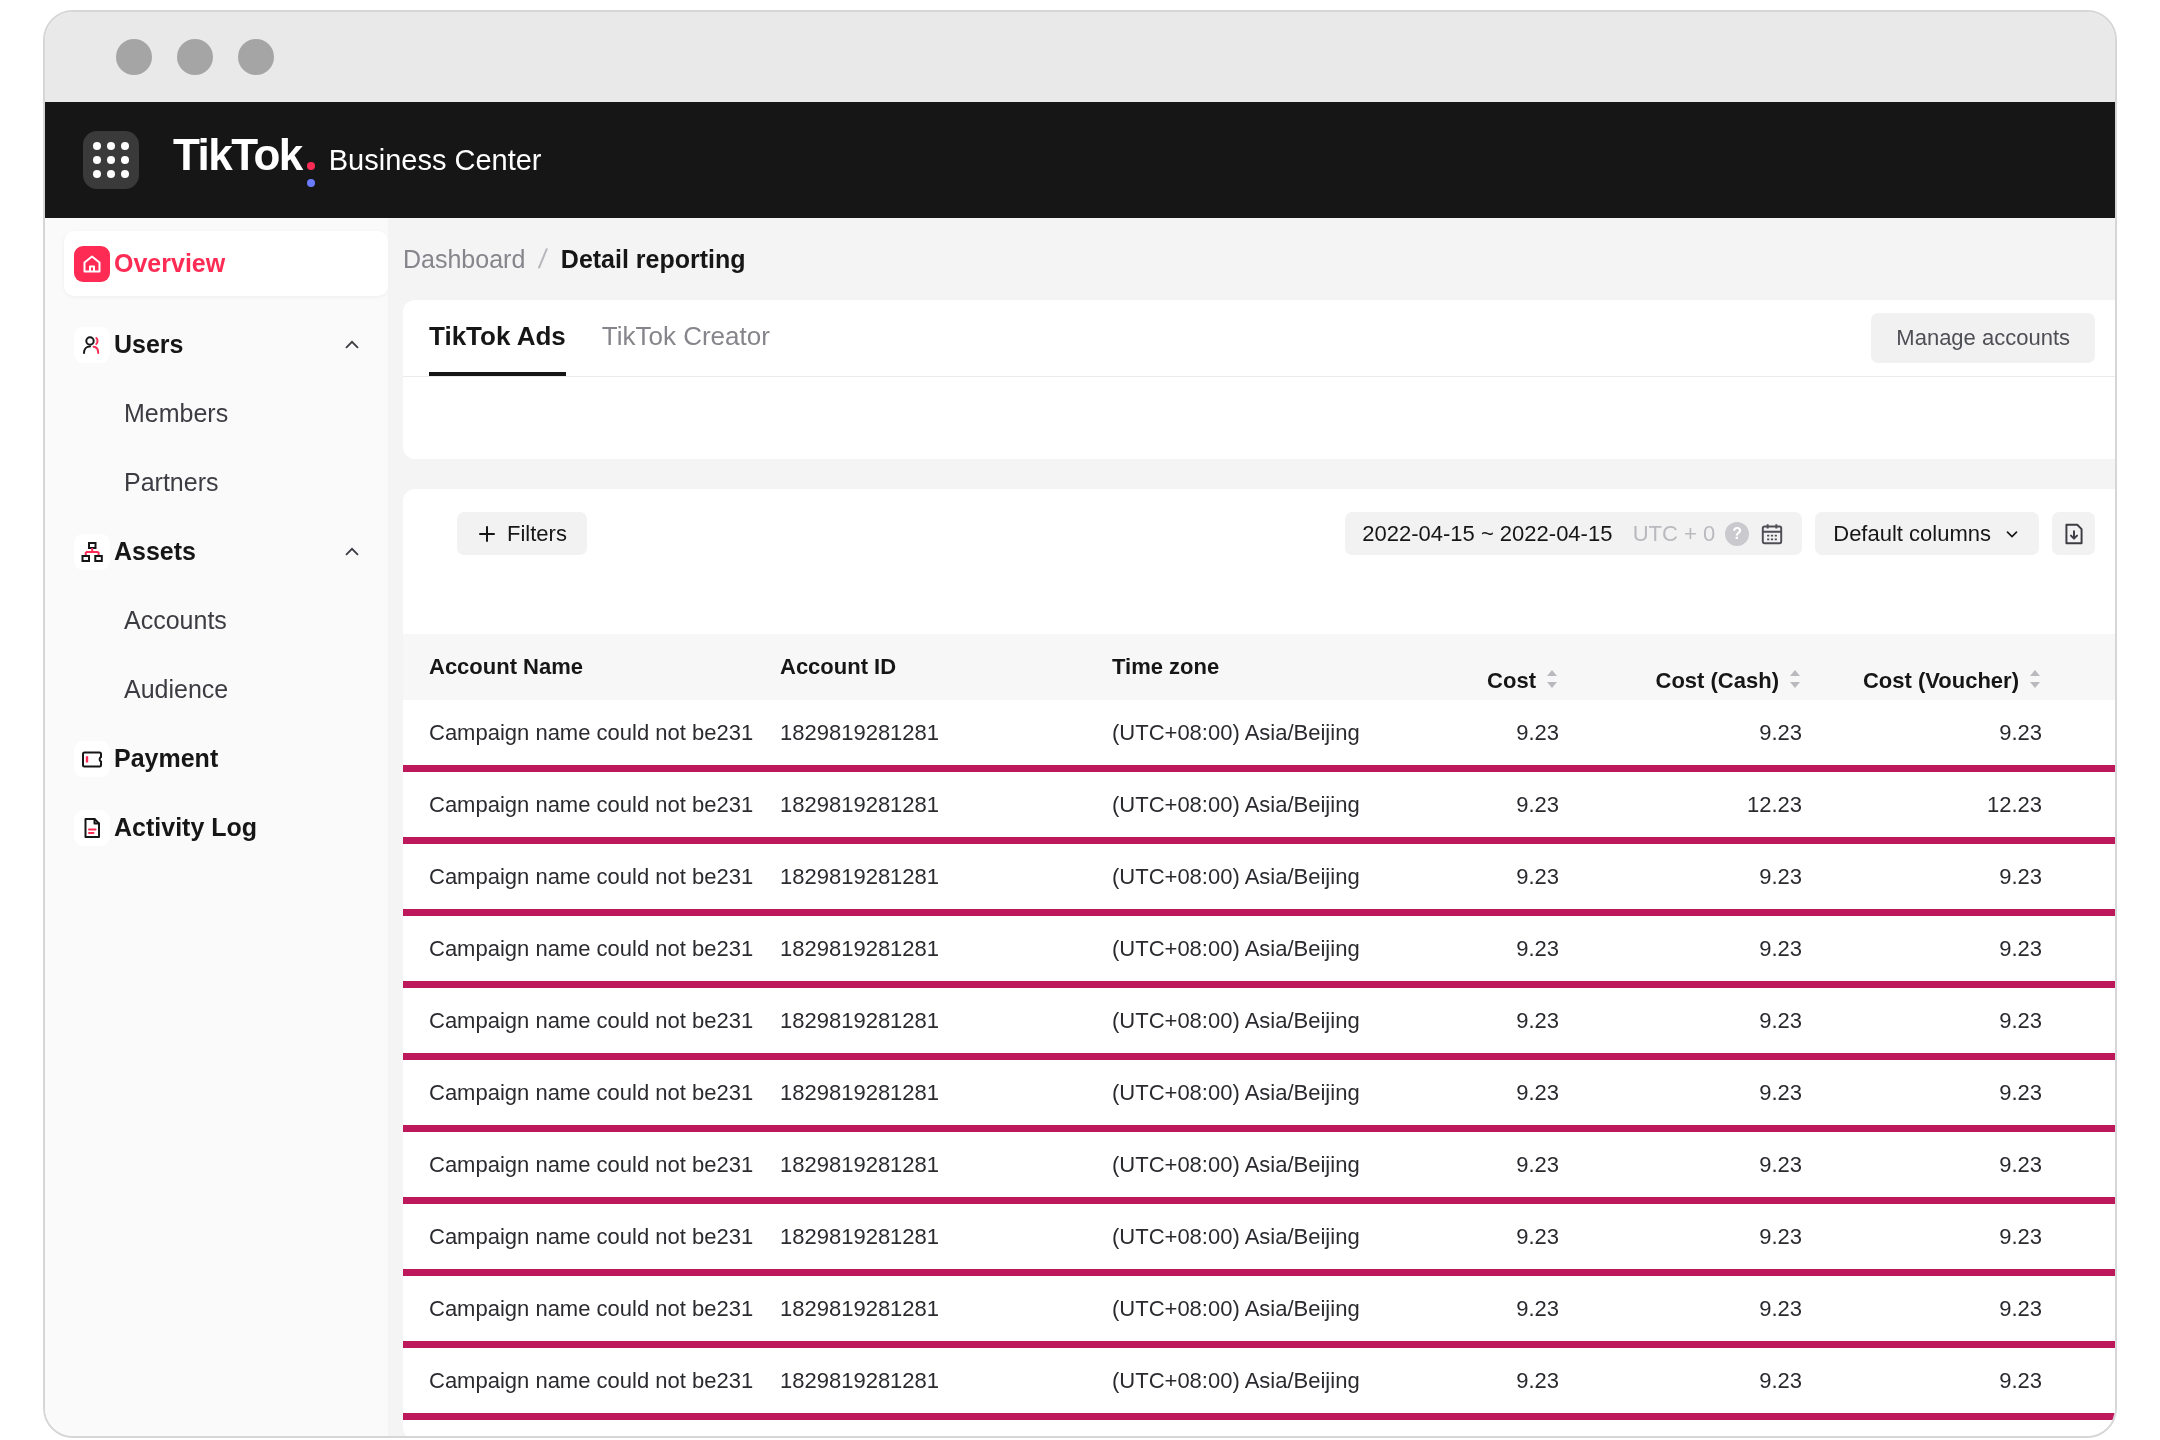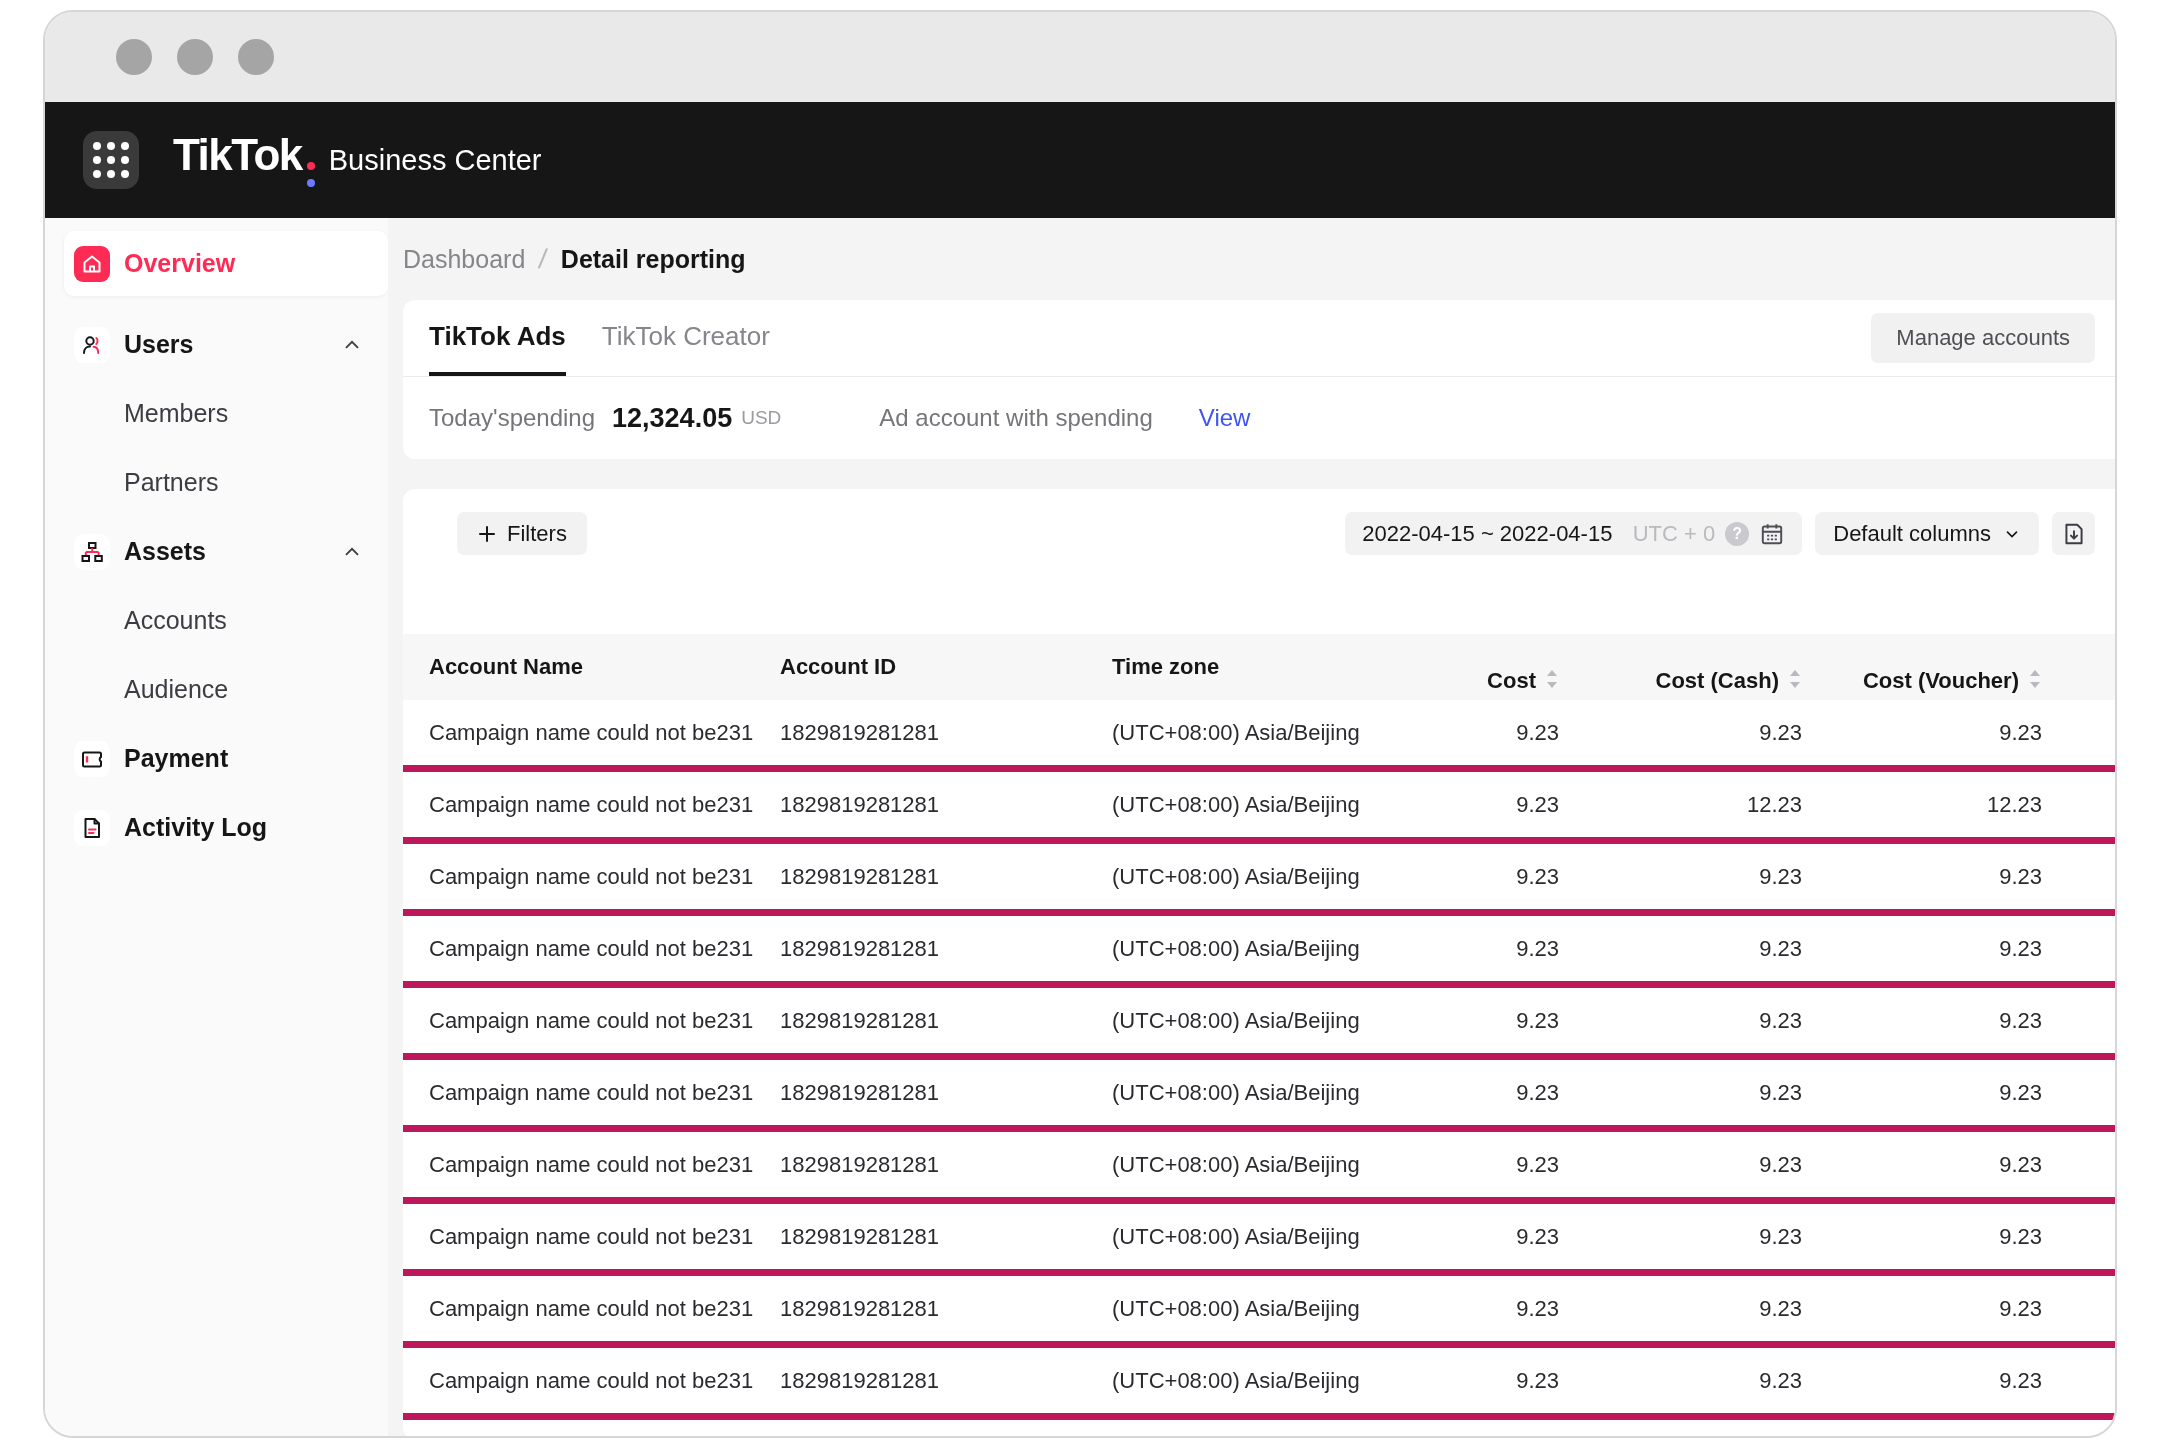--- a/index.html
+++ b/index.html
@@ -31,21 +31,21 @@
   
   .sidebar { width:343px; background:#fafafa; padding-top:13px; flex-shrink:0; }
   .overview-item { margin-left:19px; width:324px; height:65px; background:#fff; border-radius:10px;
                    box-shadow:0 1px 4px rgba(0,0,0,0.05); display:flex; align-items:center; padding-left:10px; }
   .overview-item .nav-label { color:#fe2c55; font-weight:700; }
   .icon-box { width:36px; height:36px; border-radius:9px; background:#fff; display:flex;
               align-items:center; justify-content:center; flex-shrink:0; }
   .icon-box.pink { background:#fe2c55; }
   .nav-list { margin-top:14px; }
   .nav-item { height:69px; display:flex; align-items:center; padding-left:29px; cursor:pointer; }
-  .nav-label { font-size:25px; color:#161616; margin-left:14px; font-weight:700; }
+  .nav-label { font-size:25px; color:#161616; margin-left:4px; font-weight:700; }
   .nav-item.child { padding-left:79px; }
   .nav-item.child .nav-label { margin-left:0; font-weight:400; color:#3c3c43; }
   .chev { margin-left:auto; margin-right:25px; display:flex; }
 
   
   .main { flex:1; background:#f4f4f5; display:flex; flex-direction:column; overflow:hidden; }
   .breadcrumb { height:82px; display:flex; align-items:center; padding-left:15px; font-size:25px; }
   .bc-parent { color:#85858b; }
   .bc-sep { color:#b6b6bb; margin:0 14px; font-size:27px; font-weight:300; transform:skewX(-8deg); }
   .bc-current { color:#161616; font-weight:700; }
@@ -222,27 +222,20 @@
         <span class="bc-parent">Dashboard</span>
         <span class="bc-sep">/</span>
         <span class="bc-current">Detail reporting</span>
       </div>
 
       <section class="card card1">
         <div class="tabs-row">
           <div class="tab active">TikTok Ads</div>
           <div class="tab">TikTok Creator</div>
           <button class="manage-btn">Manage accounts</button>
-        </div>
-        <div class="spend-row">
-          <span class="spend-label">Today'spending</span>
-          <span class="spend-amount">12,324.05</span>
-          <span class="spend-cur">USD</span>
-          <span class="spend-adacct">Ad account with spending</span>
-          <span class="spend-view">View</span>
         </div>
       </section>
 
       <section class="card card2">
 
         <div class="toolbar">
           <button class="btn-gray filters-btn">
             <svg width="20" height="20" viewBox="0 0 20 20" fill="none" stroke="#161616" stroke-width="2" stroke-linecap="round">
                 <path d="M10 3 v14 M3 10 h14"></path>
               </svg>

